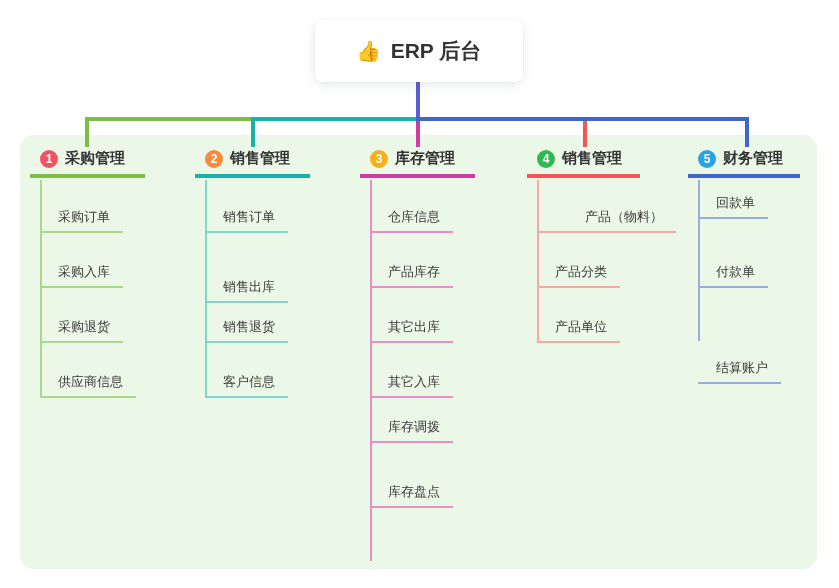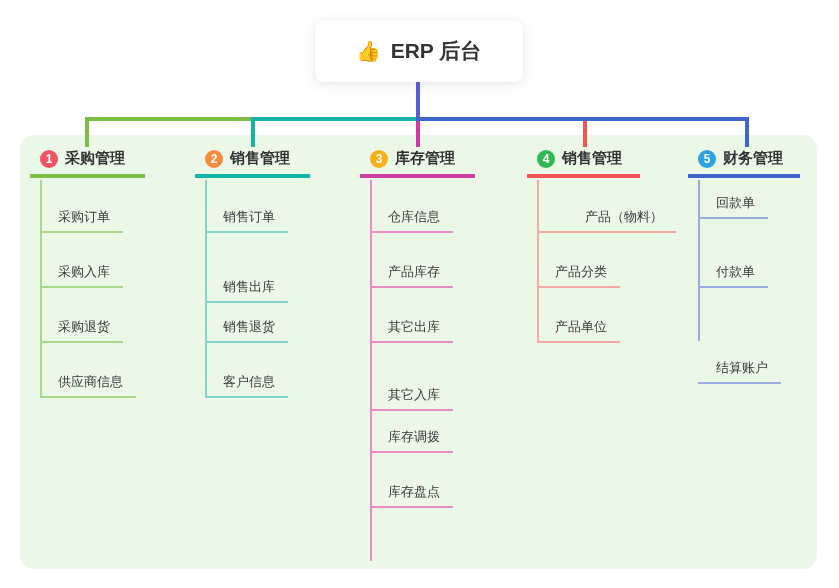--- a/index.html
+++ b/index.html
@@ -93,22 +93,22 @@
     </div>
     <div class="branch" style="left: 360px;">
       <div class="branch-header" style="width: 115px; border-bottom-color: rgb(208, 60, 161);">
         <span class="badge" style="background: rgb(249, 176, 23);">3</span>
         <span>库存管理</span>
       </div>
       <div class="child-vline" style="background: rgb(233, 140, 200); height: 381px;"></div>
       <div class="child-node" style="top: 58px; border-bottom-color: rgb(233, 140, 200);">仓库信息</div>
       <div class="child-node" style="top: 113px; border-bottom-color: rgb(233, 140, 200);">产品库存</div>
       <div class="child-node" style="top: 168px; border-bottom-color: rgb(233, 140, 200);">其它出库</div>
-      <div class="child-node" style="top: 236px; border-bottom-color: rgb(233, 140, 200);">其它入库</div>
-      <div class="child-node" style="top: 278px; border-bottom-color: rgb(233, 140, 200); font-family: Liberation Mono, monospace;">库存调拨</div>
+      <div class="child-node" style="top: 223px; border-bottom-color: rgb(233, 140, 200);">其它入库</div>
+      <div class="child-node" style="top: 268px; border-bottom-color: rgb(233, 140, 200); font-family: Liberation Mono, monospace;">库存调拨</div>
       <div class="child-node" style="top: 333px; border-bottom-color: rgb(233, 140, 200);">库存盘点</div>
     </div>
     <div class="branch" style="left: 527px;">
       <div class="branch-header" style="width: 113px; border-bottom-color: rgb(242, 85, 85);">
         <span class="badge" style="background: rgb(46, 185, 82);">4</span>
         <span>销售管理</span>
       </div>
       <div class="child-vline" style="background: rgb(247, 168, 164); height: 161px;"></div>
       <div class="child-node" style="top: 58px; border-bottom-color: rgb(247, 168, 164); padding-left: 48px;">产品（物料）</div>
       <div class="child-node" style="top: 113px; border-bottom-color: rgb(247, 168, 164);">产品分类</div>

